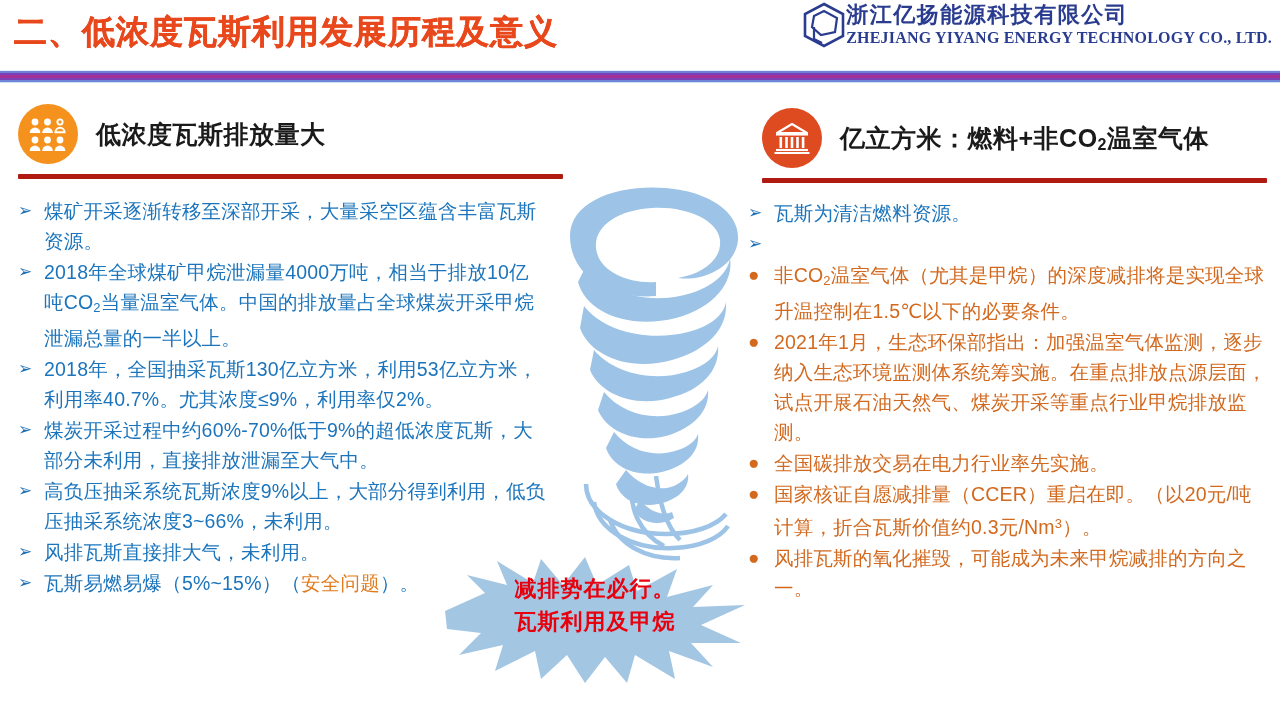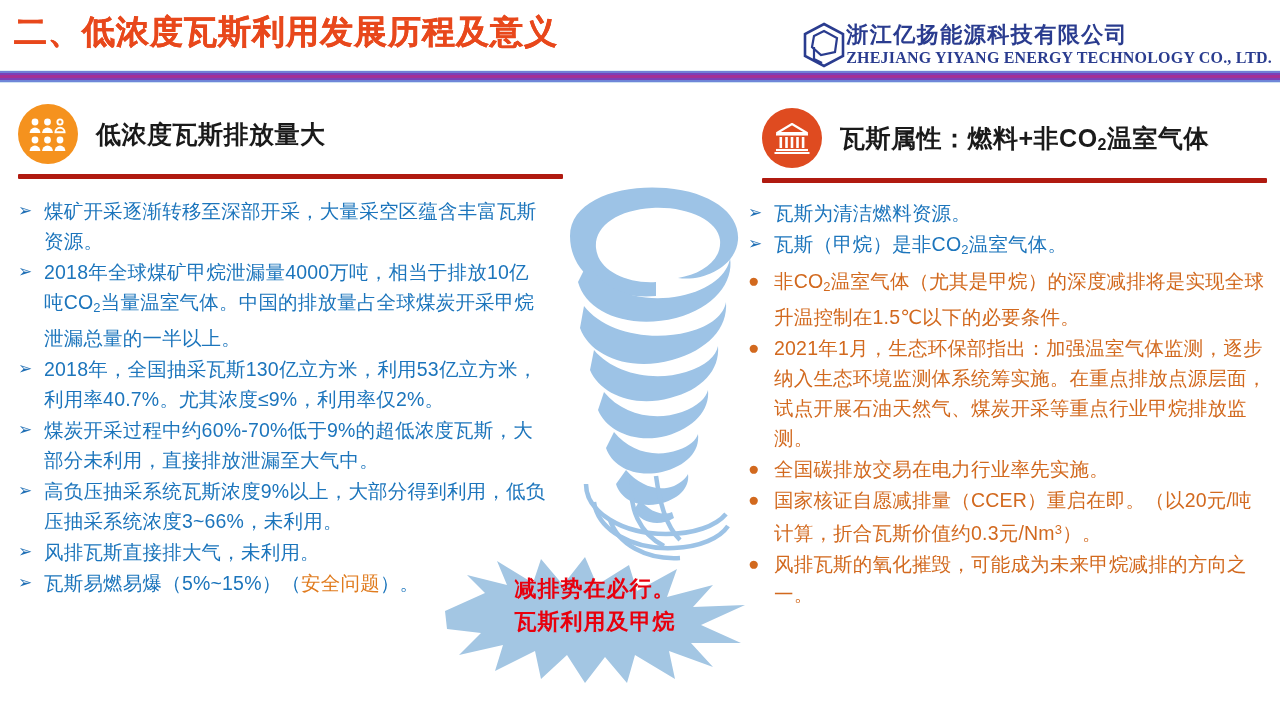--- a/index.html
+++ b/index.html
@@ -11,21 +11,21 @@
   .slide{position:absolute;inset:0;background:#fff;border-radius:27px;}
 
   
   .title-row{position:absolute;left:0;top:0;width:1280px;height:68px;}
   .slide-title{
     position:absolute;left:14px;top:10px;
     font-size:33px;font-weight:bold;color:#E8481C;
     letter-spacing:1px;white-space:nowrap;
     -webkit-text-stroke:0.4px #E8481C;
   }
-  .logo-box{position:absolute;right:8px;top:22px;display:flex;align-items:center;}
+  .logo-box{position:absolute;right:8px;top:2px;display:flex;align-items:center;}
   .logo-mark{width:44px;height:46px;flex:0 0 auto;}
   .logo-text{display:flex;flex-direction:column;justify-content:center;}
   .logo-cn{font-size:22px;font-weight:bold;color:#2A3C8F;letter-spacing:1.5px;line-height:1.1;white-space:nowrap;}
   .logo-en{font-size:16px;font-weight:bold;color:#2A3C8F;letter-spacing:0.2px;line-height:1.2;
            font-family:"Liberation Serif","DejaVu Serif",serif;white-space:nowrap;}
 
   .rule-band{position:absolute;left:0;top:70px;width:1280px;height:13px;
     background:linear-gradient(to bottom,
       #dff0f7 0px,#dff0f7 1px,
       #6f7fd6 1px,#6f7fd6 3px,
@@ -178,33 +178,32 @@
           </g>
           <g fill="#ffffff">
             <rect x="6.5" y="17" width="2.6" height="11"></rect>
             <rect x="12.2" y="17" width="2.6" height="11"></rect>
             <rect x="17.7" y="17" width="2.6" height="11"></rect>
             <rect x="23.2" y="17" width="2.6" height="11"></rect>
             <rect x="28.8" y="17" width="2.6" height="11"></rect>
           </g>
         </svg>
       </div>
-      <div class="panel-title"><span>瓦斯属性：燃料+非CO</span><sub>2</sub><span>温室气体</span></div>
+      <div class="panel-title"><span>亿立方米：燃料+非CO</span><sub>2</sub><span>温室气体</span></div>
     </div>
     <div class="head-rule" style="margin-top:10px;width:505px;"></div>
   </div>
 
   <div class="list" style="left:748px;top:198px;width:520px;">
     <div class="bullet blue">
       <span class="bul-mark arrow">➢</span>
       <span class="bul-text">瓦斯为清洁燃料资源。</span>
     </div>
     <div class="bullet blue">
       <span class="bul-mark arrow">➢</span>
-      <span class="bul-text">瓦斯（甲烷）是非CO<sub>2</sub>温室气体。</span>
     </div>
     <div class="bullet orange">
       <span class="bul-mark dot">●</span>
       <span class="bul-text">非CO<sub>2</sub>温室气体（尤其是甲烷）的深度减排将是实现全球升温控制在1.5℃以下的必要条件。</span>
     </div>
     <div class="bullet orange">
       <span class="bul-mark dot">●</span>
       <span class="bul-text">2021年1月，生态环保部指出：加强温室气体监测，逐步纳入生态环境监测体系统筹实施。在重点排放点源层面，试点开展石油天然气、煤炭开采等重点行业甲烷排放监测。</span>
     </div>
     <div class="bullet orange">

